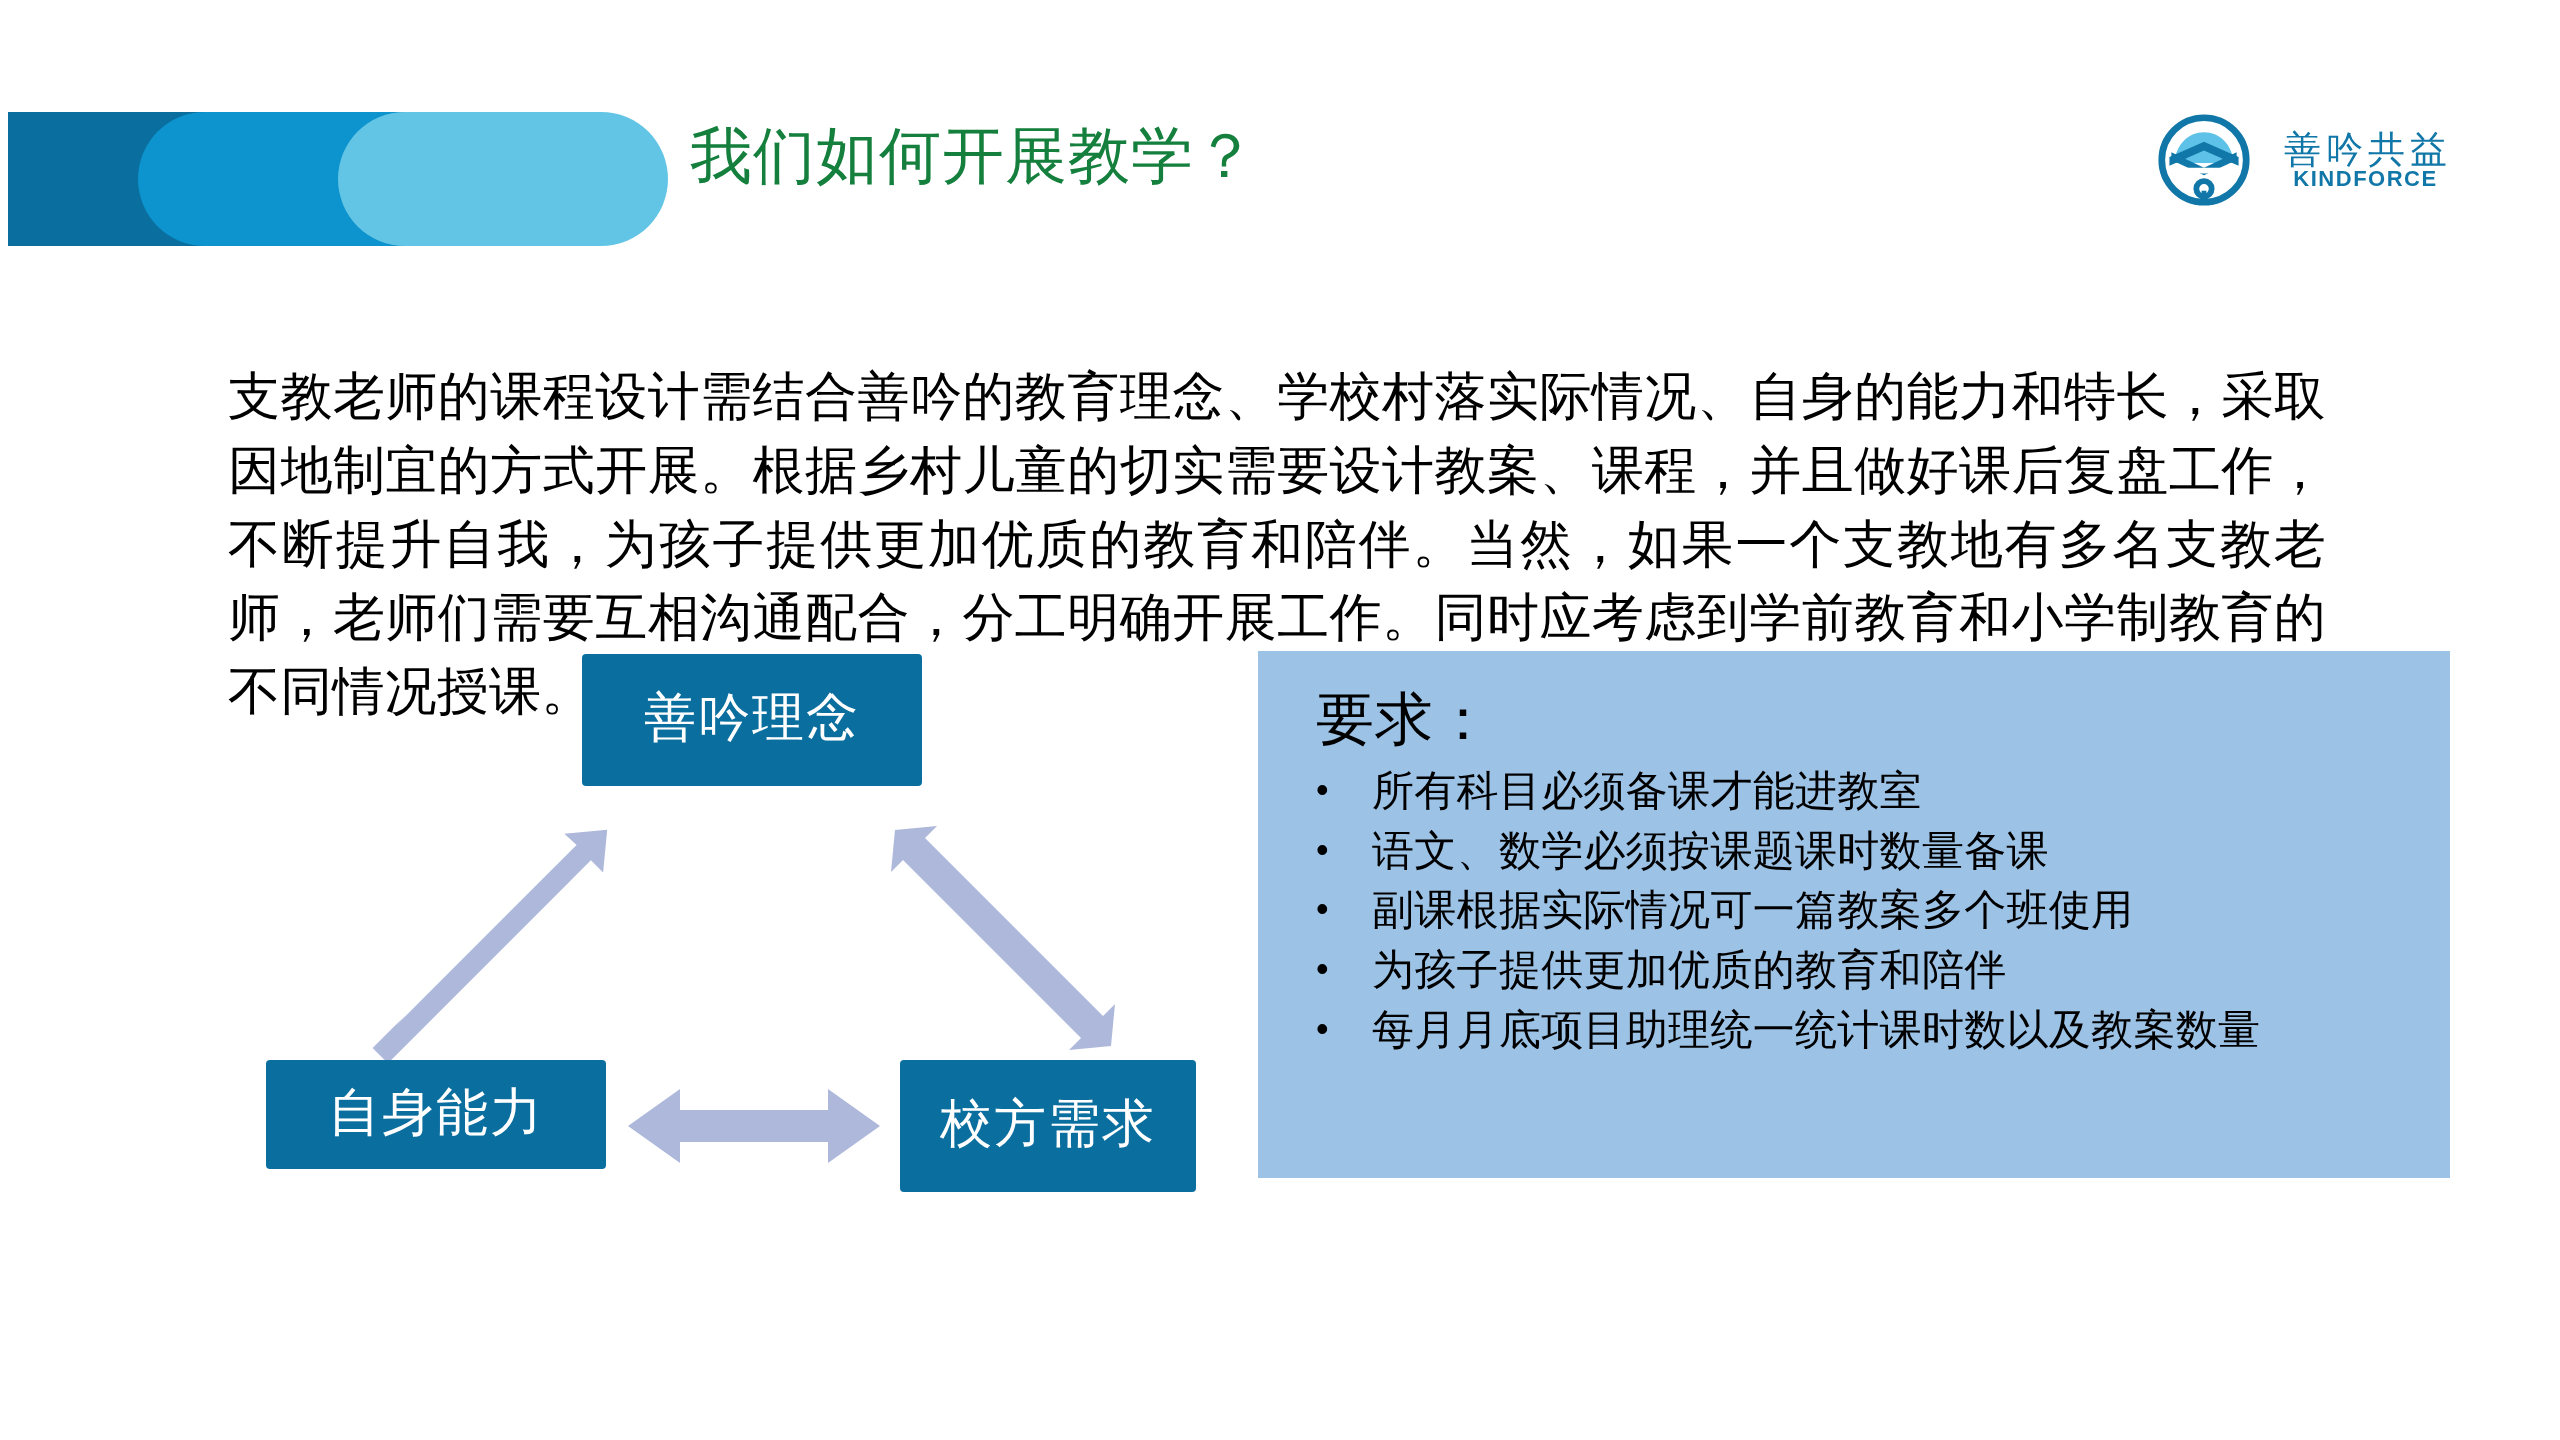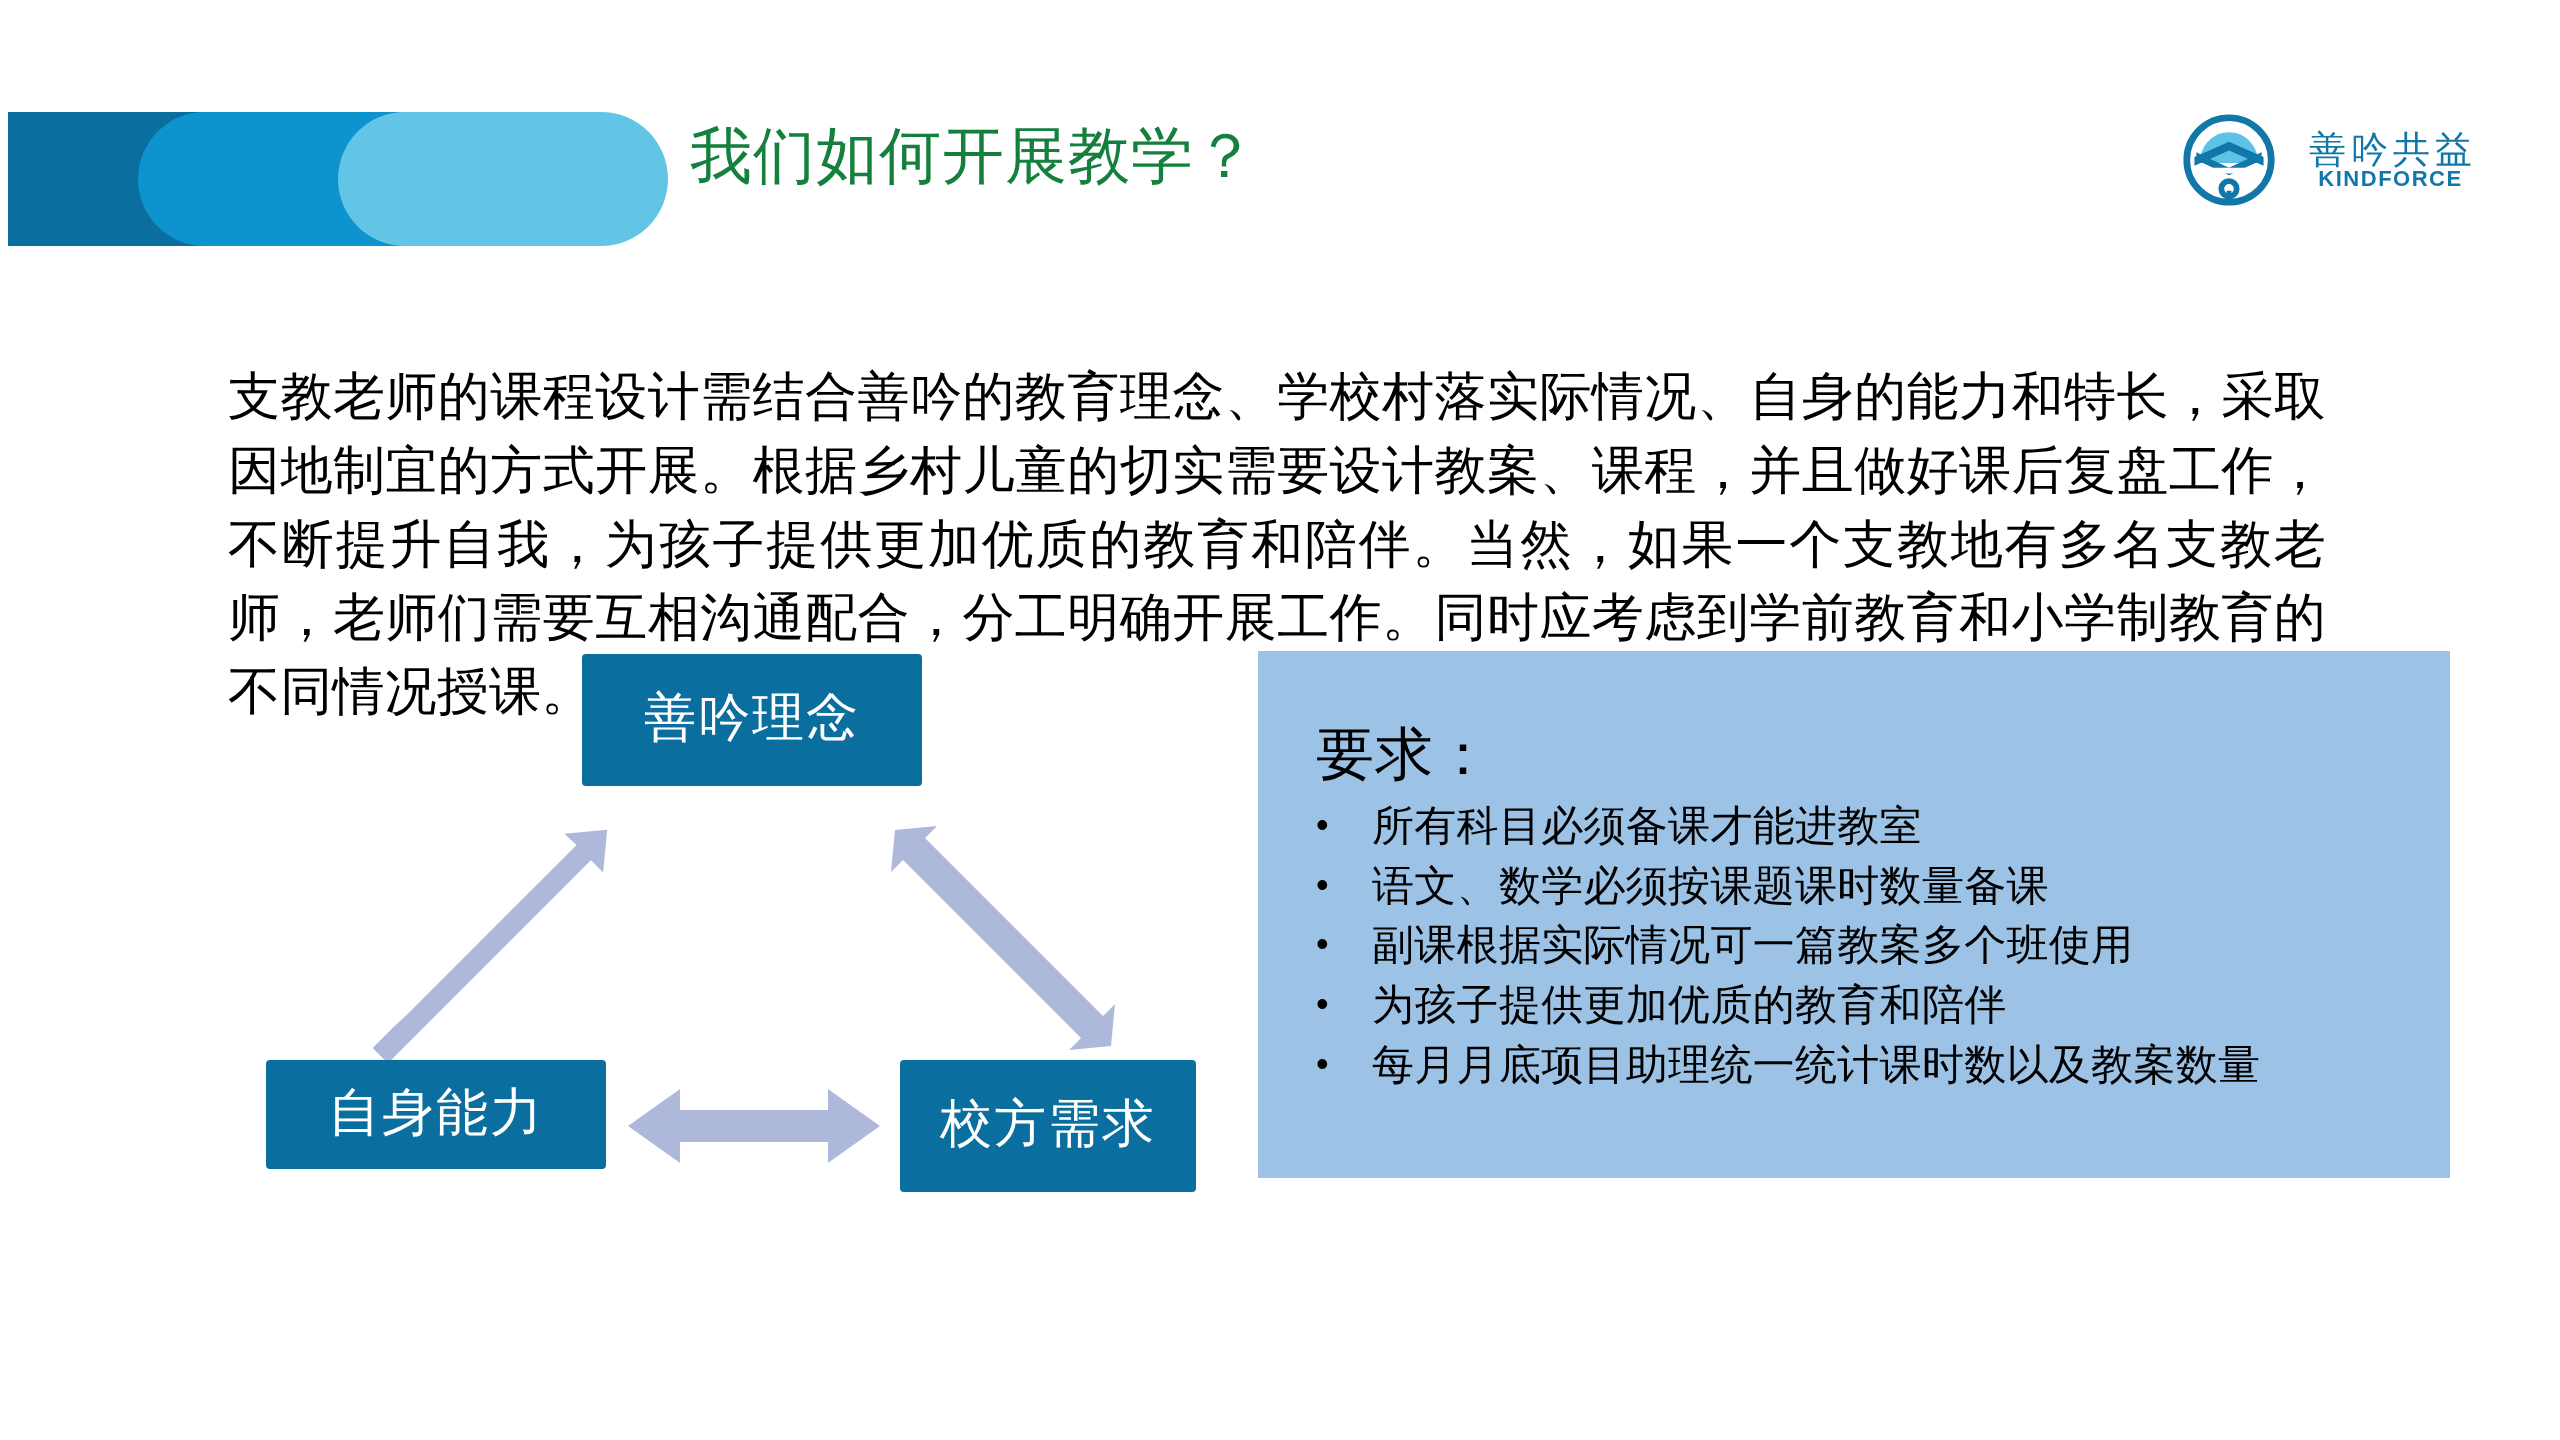--- a/index.html
+++ b/index.html
@@ -57,21 +57,21 @@
     font-weight: normal;
     color: #15803d;
     letter-spacing: 1px;
     line-height: 1.15;
     white-space: nowrap;
   }
 
   
   .logo {
     position: absolute;
-    right: 83px;
+    right: 108px;
     top: 112px;
     display: flex;
     align-items: center;
     gap: 27px;
     justify-content: flex-end;
   }
   .logo-mark {
     width: 96px;
     height: 96px;
     flex: 0 0 auto;
@@ -160,21 +160,21 @@
 
   
   .req-panel {
     position: absolute;
     left: 1258px;
     top: 651px;
     width: 1192px;
     height: 527px;
     background: #9cc2e6;
     box-sizing: border-box;
-    padding: 73px 40px 0 58px;
+    padding: 38px 40px 0 58px;
   }
   .req-title {
     font-size: 58px;
     color: #000000;
     line-height: 1.05;
     margin: 0 0 14px 0;
     letter-spacing: 1px;
   }
   .req-list {
     list-style: none;

